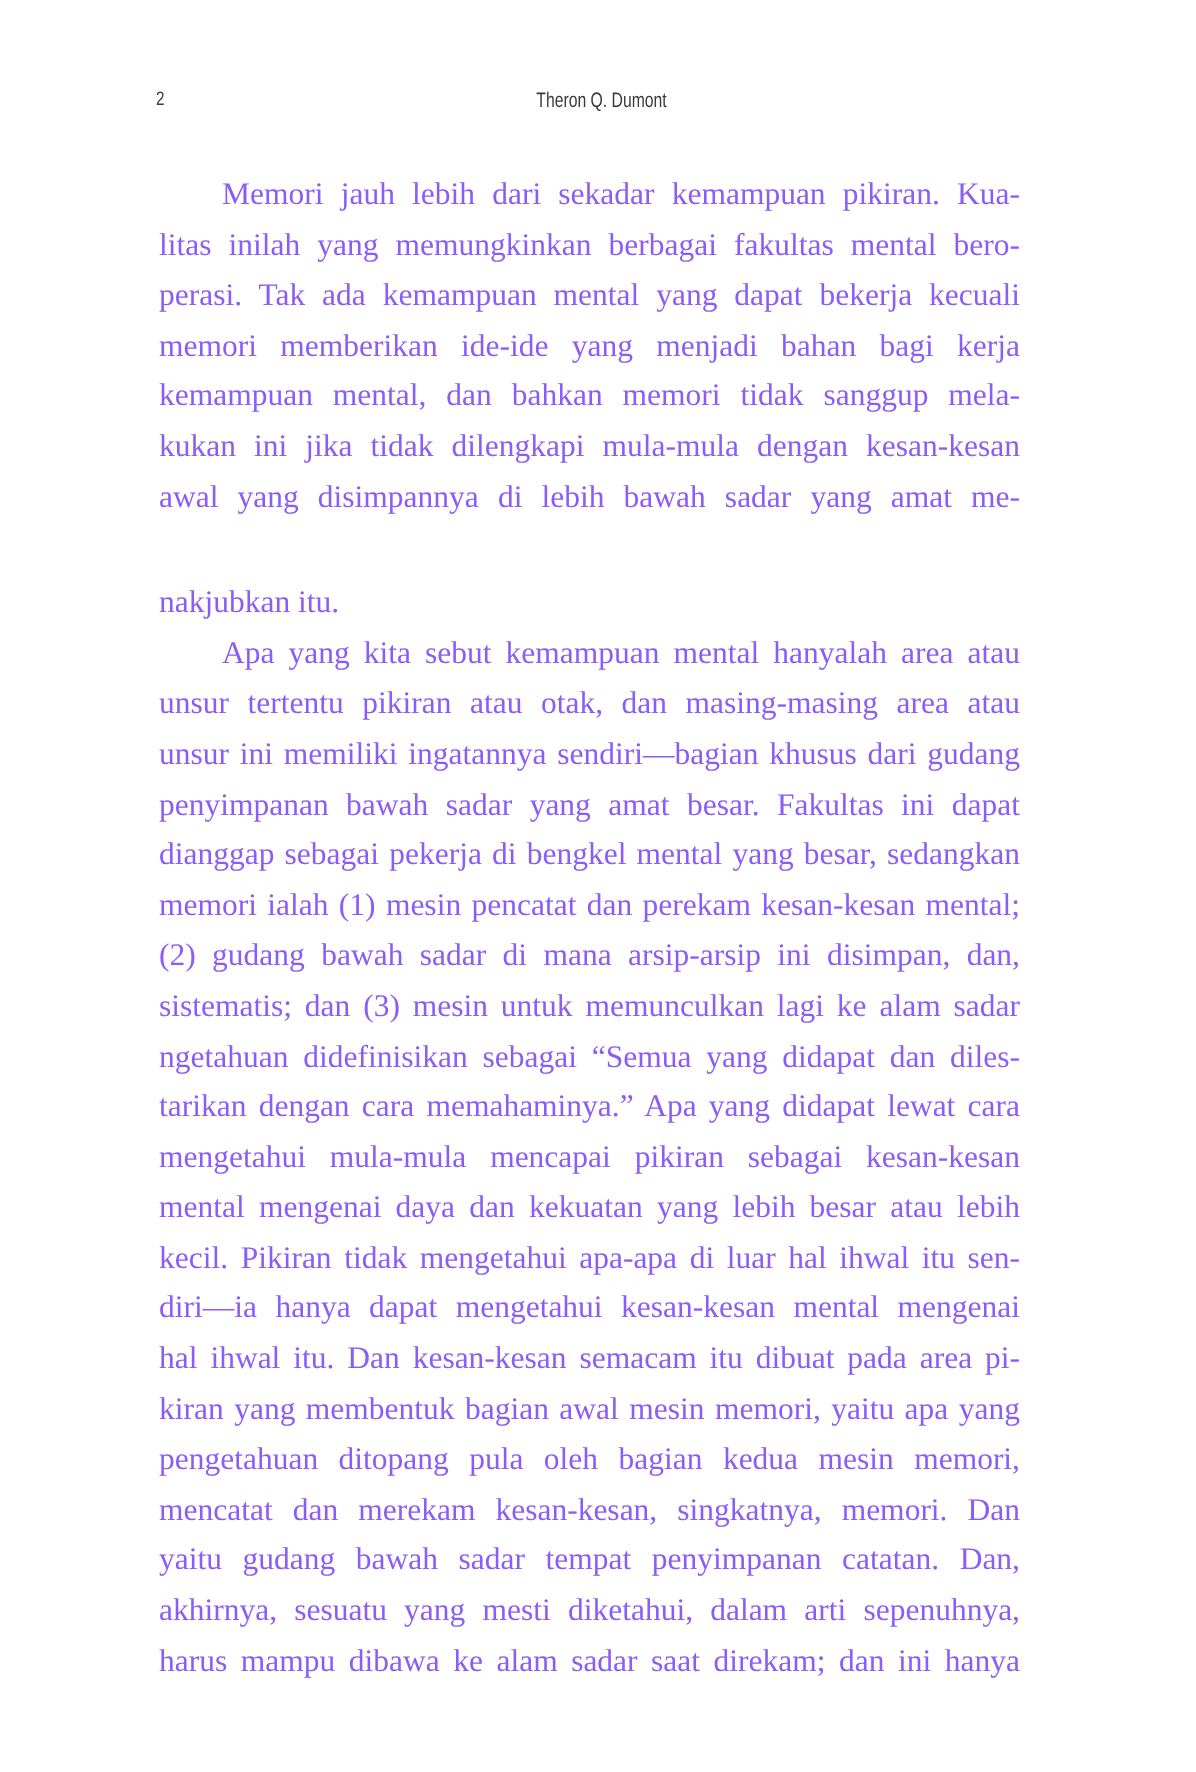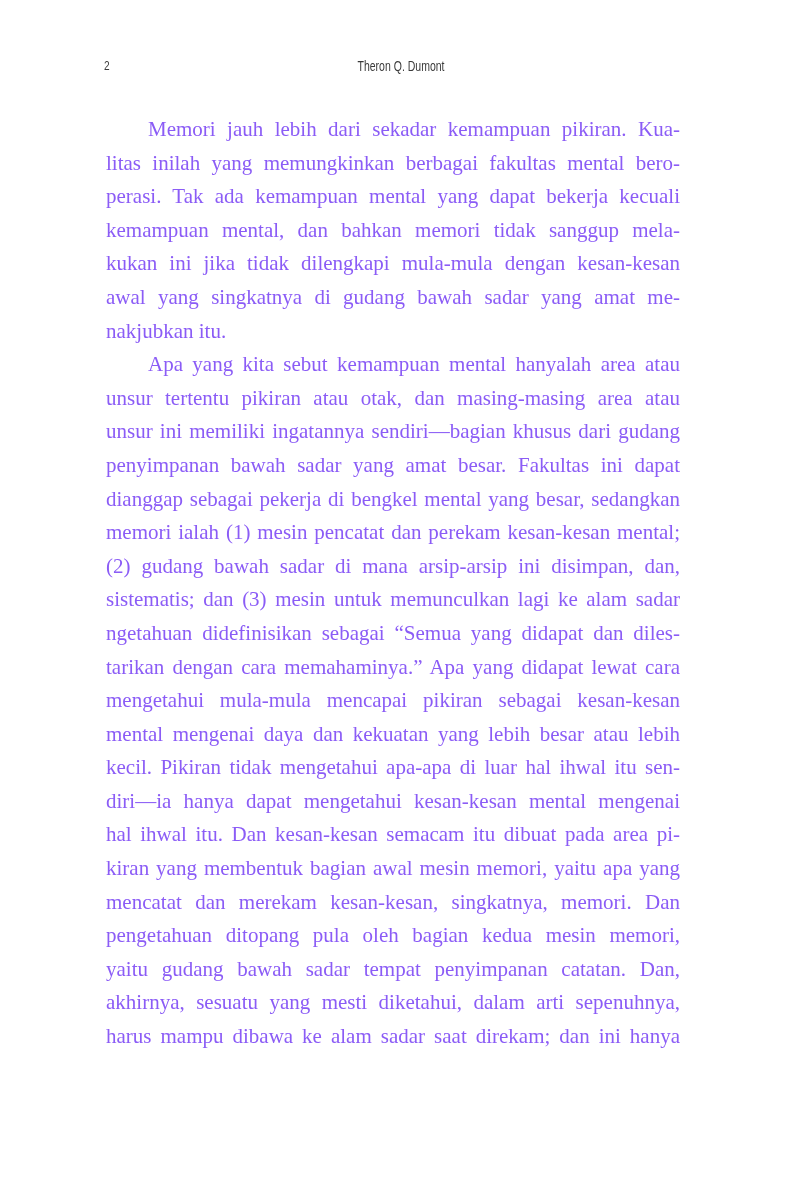--- a/index.html
+++ b/index.html
@@ -55,59 +55,61 @@
     .line {
       height: 33.6px;
       line-height: 33.6px;
       white-space: nowrap;
       text-align: justify;
       text-align-last: justify;
       overflow: visible;
     }
     .line.last {
       text-align-last: left;
+      margin-top: 37px;
     }
     .line.indent {
       padding-left: 42px;
     }
   </style>
 </head>
 <body>
 
 <div class="page">
   <div class="page-number">2</div>
   <div class="author">Theron Q. Dumont</div>
 
   <div class="body-text">
     <div>
       <div class="line indent">Memori jauh lebih dari sekadar kemampuan pikiran. Kua-</div>
       <div class="line">litas inilah yang memungkinkan berbagai fakultas mental bero-</div>
       <div class="line">perasi. Tak ada kemampuan mental yang dapat bekerja kecuali</div>
+      <div class="line">memori memberikan ide-ide yang menjadi bahan bagi kerja</div>
       <div class="line">kemampuan mental, dan bahkan memori tidak sanggup mela-</div>
       <div class="line">kukan ini jika tidak dilengkapi mula-mula dengan kesan-kesan</div>
-      <div class="line">awal yang singkatnya di gudang bawah sadar yang amat me-</div>
+      <div class="line">awal yang disimpannya di lebih bawah sadar yang amat me-</div>
       <div class="line last">nakjubkan itu.</div>
     </div>
     <div>
       <div class="line indent">Apa yang kita sebut kemampuan mental hanyalah area atau</div>
       <div class="line">unsur tertentu pikiran atau otak, dan masing-masing area atau</div>
       <div class="line">unsur ini memiliki ingatannya sendiri—bagian khusus dari gudang</div>
       <div class="line">penyimpanan bawah sadar yang amat besar. Fakultas ini dapat</div>
       <div class="line">dianggap sebagai pekerja di bengkel mental yang besar, sedangkan</div>
       <div class="line">memori ialah (1) mesin pencatat dan perekam kesan-kesan mental;</div>
       <div class="line">(2) gudang bawah sadar di mana arsip-arsip ini disimpan, dan,</div>
       <div class="line">sistematis; dan (3) mesin untuk memunculkan lagi ke alam sadar</div>
       <div class="line">ngetahuan didefinisikan sebagai “Semua yang didapat dan diles-</div>
       <div class="line">tarikan dengan cara memahaminya.” Apa yang didapat lewat cara</div>
       <div class="line">mengetahui mula-mula mencapai pikiran sebagai kesan-kesan</div>
       <div class="line">mental mengenai daya dan kekuatan yang lebih besar atau lebih</div>
       <div class="line">kecil. Pikiran tidak mengetahui apa-apa di luar hal ihwal itu sen-</div>
       <div class="line">diri—ia hanya dapat mengetahui kesan-kesan mental mengenai</div>
       <div class="line">hal ihwal itu. Dan kesan-kesan semacam itu dibuat pada area pi-</div>
       <div class="line">kiran yang membentuk bagian awal mesin memori, yaitu apa yang</div>
+      <div class="line">pengetahuan ditopang pula oleh bagian kedua mesin memori,</div>
       <div class="line">mencatat dan merekam kesan-kesan, singkatnya, memori. Dan</div>
-      <div class="line">pengetahuan ditopang pula oleh bagian kedua mesin memori,</div>
       <div class="line">yaitu gudang bawah sadar tempat penyimpanan catatan. Dan,</div>
       <div class="line">akhirnya, sesuatu yang mesti diketahui, dalam arti sepenuhnya,</div>
       <div class="line">harus mampu dibawa ke alam sadar saat direkam; dan ini hanya</div>
     </div>
   </div>
 </div>
 
 </body></html>

